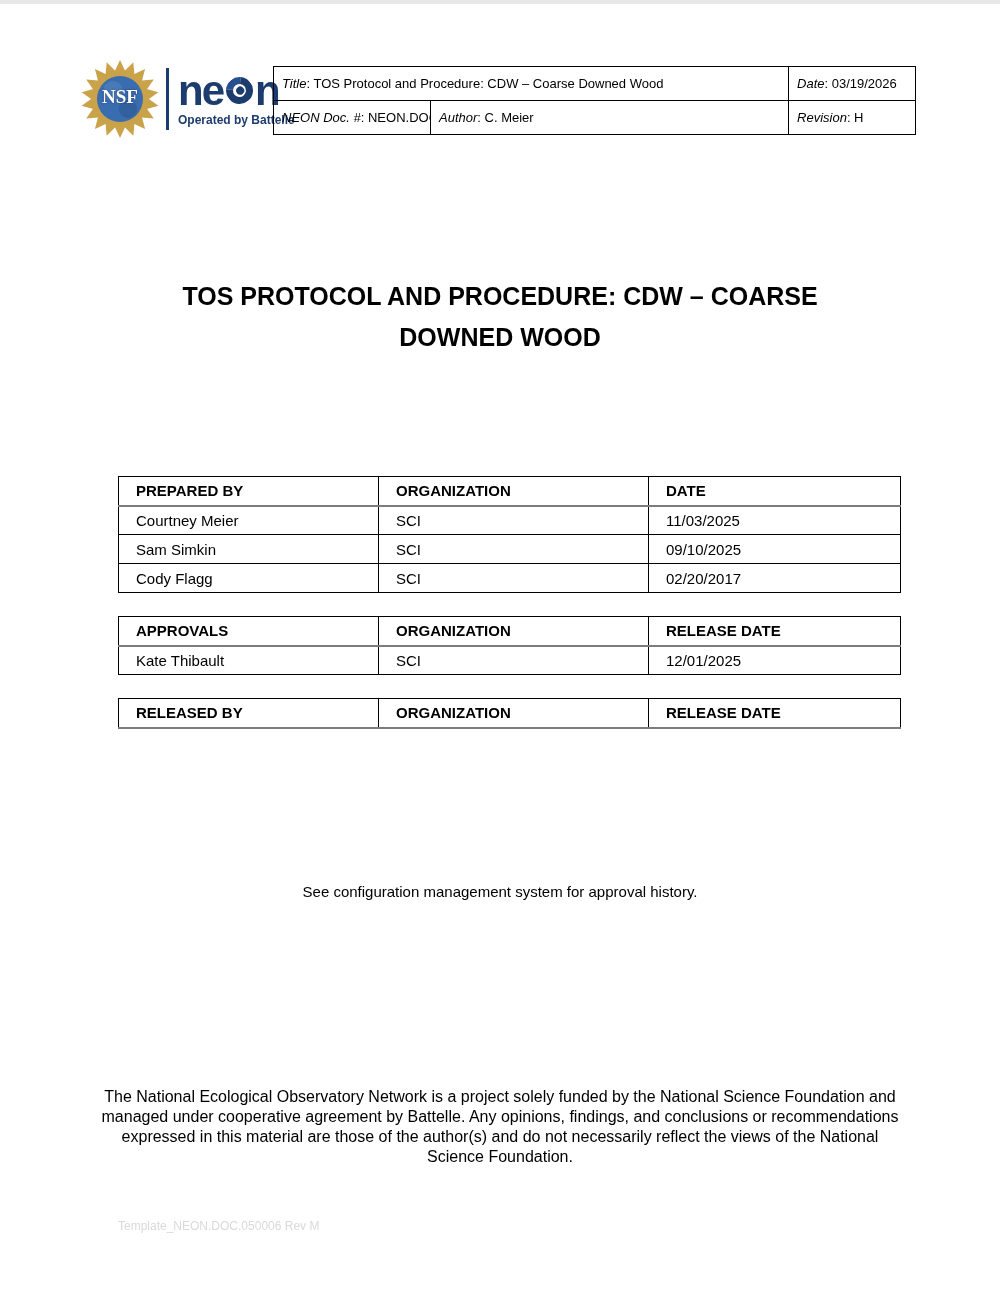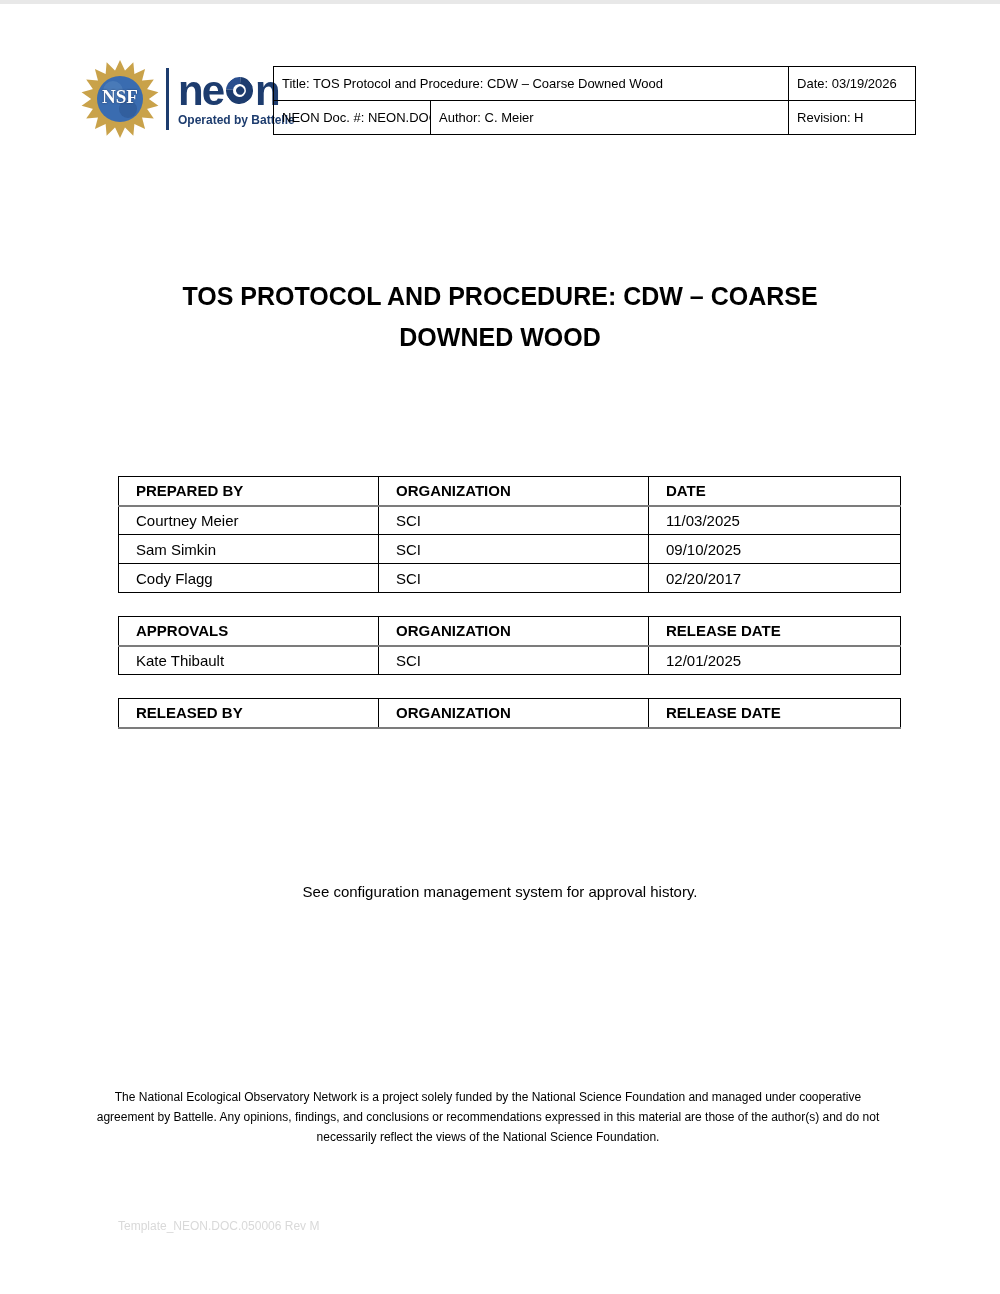--- a/index.html
+++ b/index.html
@@ -92,21 +92,21 @@
     font-size: 13px;
   }
   .header-table td {
     border: 1px solid #000;
     height: 34px;
     padding: 0 8px;
     vertical-align: middle;
     white-space: nowrap;
     overflow: hidden;
   }
-  .hlabel { }
+  .hlabel { font-style: italic; }
   .hlabel::after { content: ": "; font-style: normal; white-space: pre; }
 
   
   .main-title {
     position: absolute;
     top: 272px;
     left: 150px;
     width: 700px;
     text-align: center;
     font-size: 25px;
@@ -145,24 +145,24 @@
   .config-note {
     position: absolute;
     top: 879px;
     left: 0; right: 0;
     text-align: center;
     font-size: 15px;
   }
   .disclaimer {
     position: absolute;
     top: 1083px;
-    left: 88px;
+    left: 100px;
     width: 800px;
     text-align: center;
-    font-size: 12px;
+    font-size: 16px;
     line-height: 20px;
     color: #000;
   }
   .template-footer {
     position: absolute;
     left: 118px;
     top: 1215px;
     font-size: 12px;
     color: #d9d9d9;
   }

